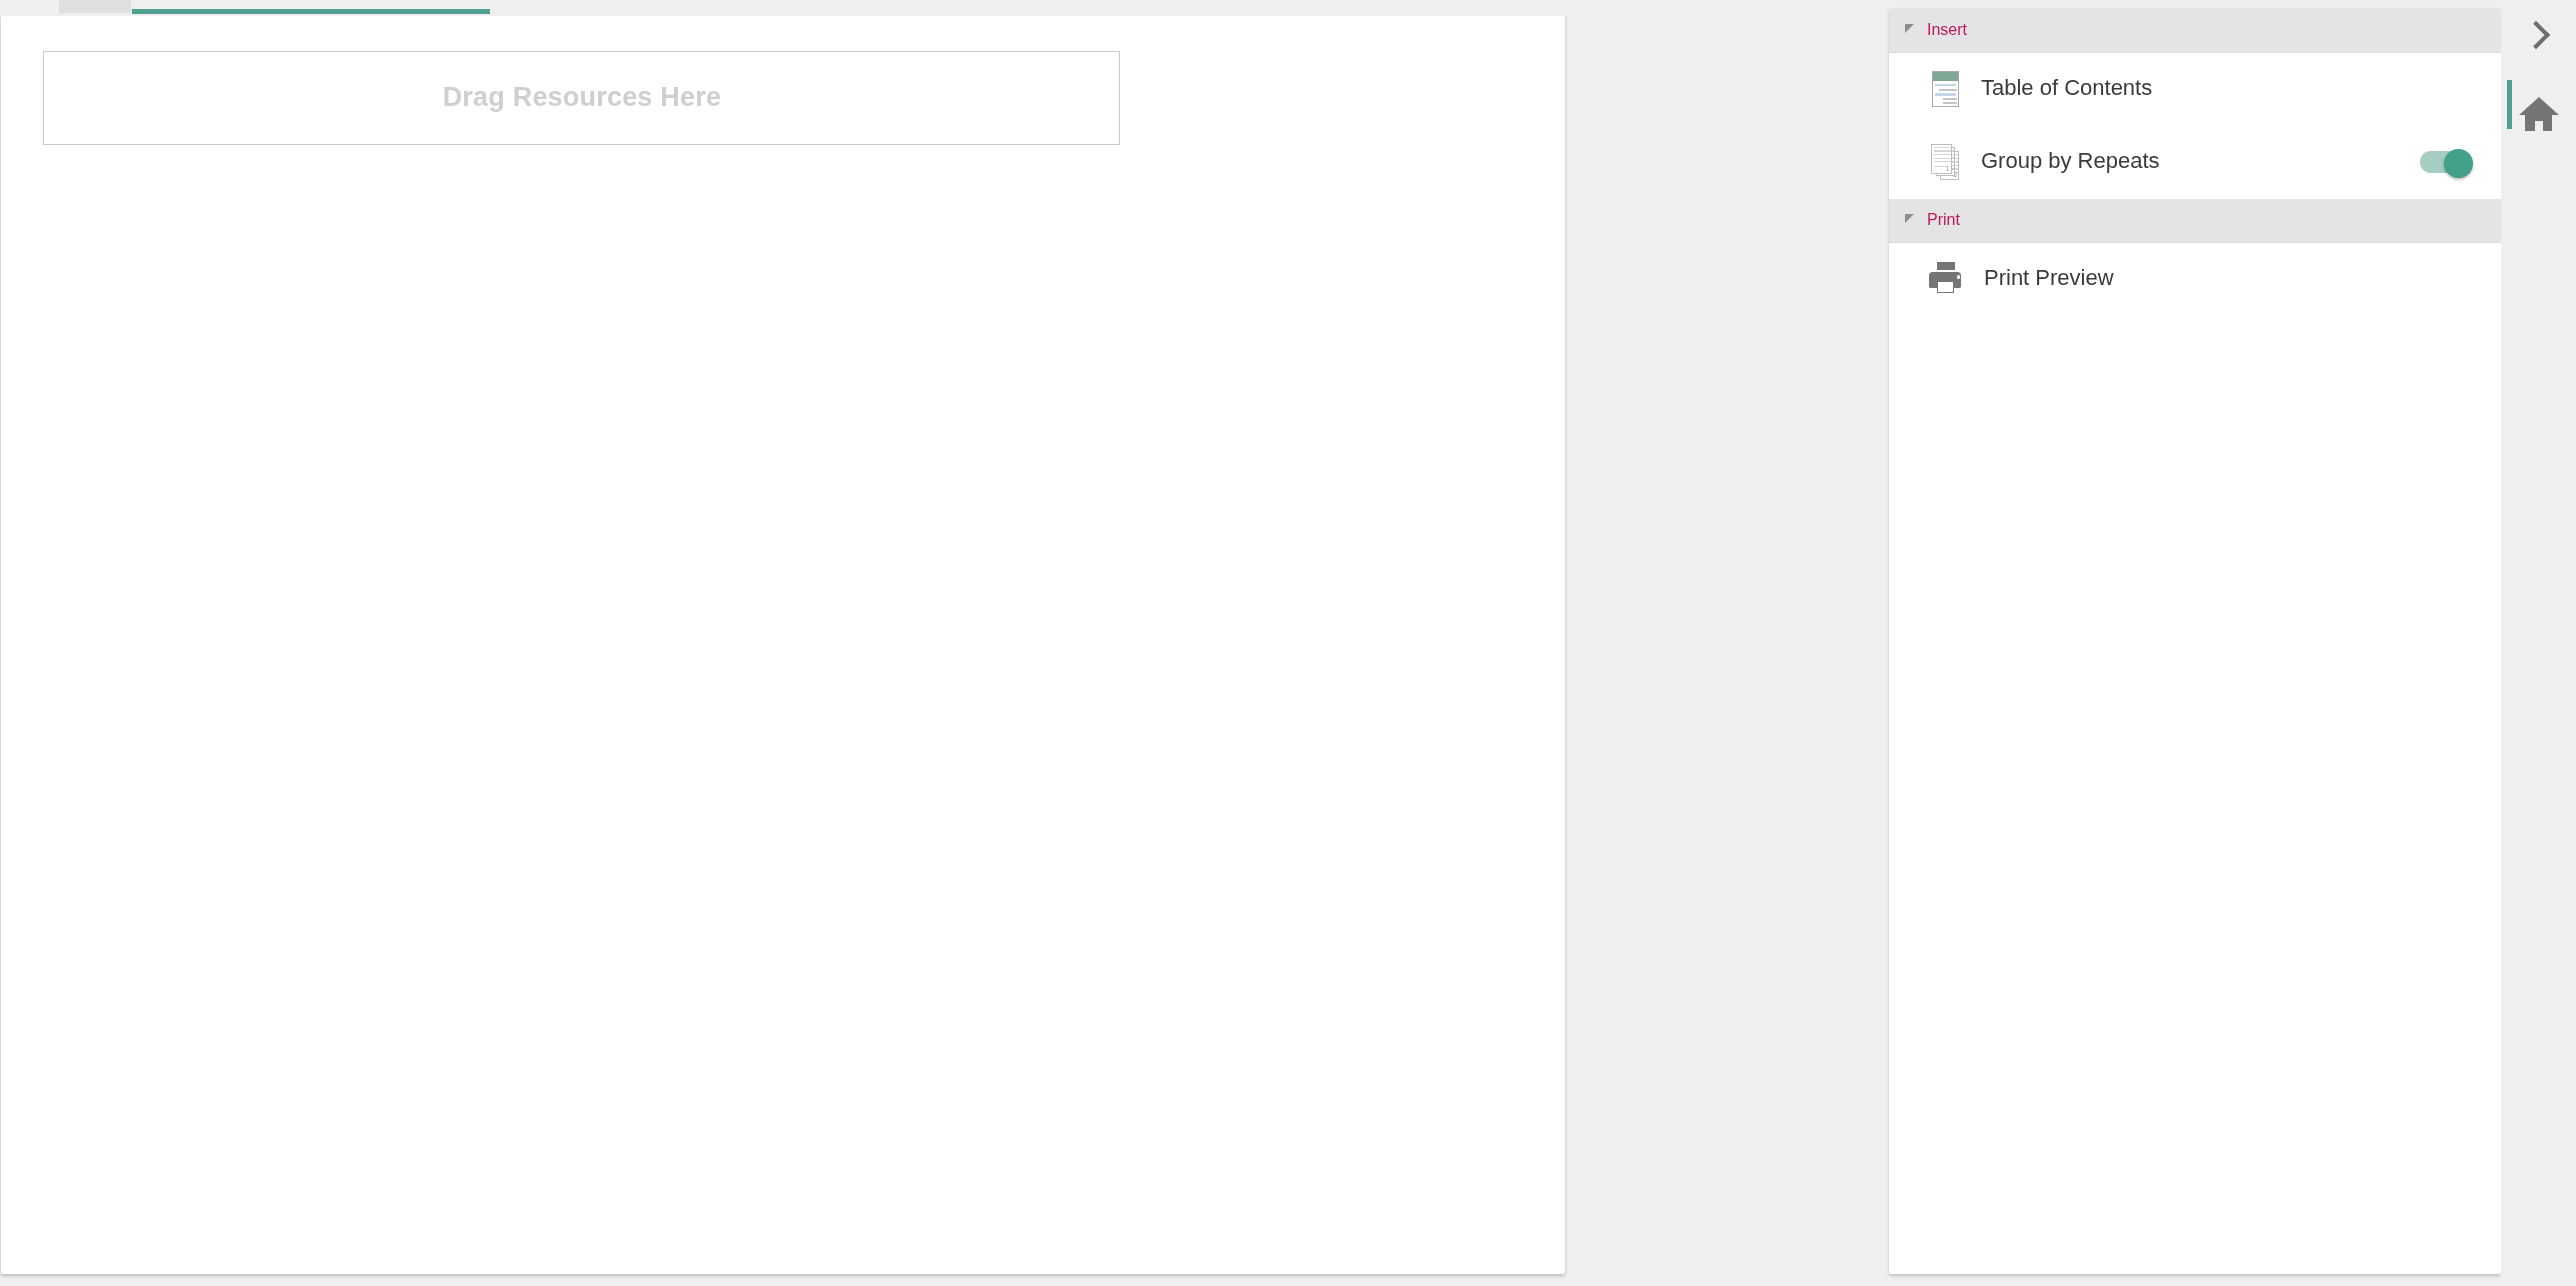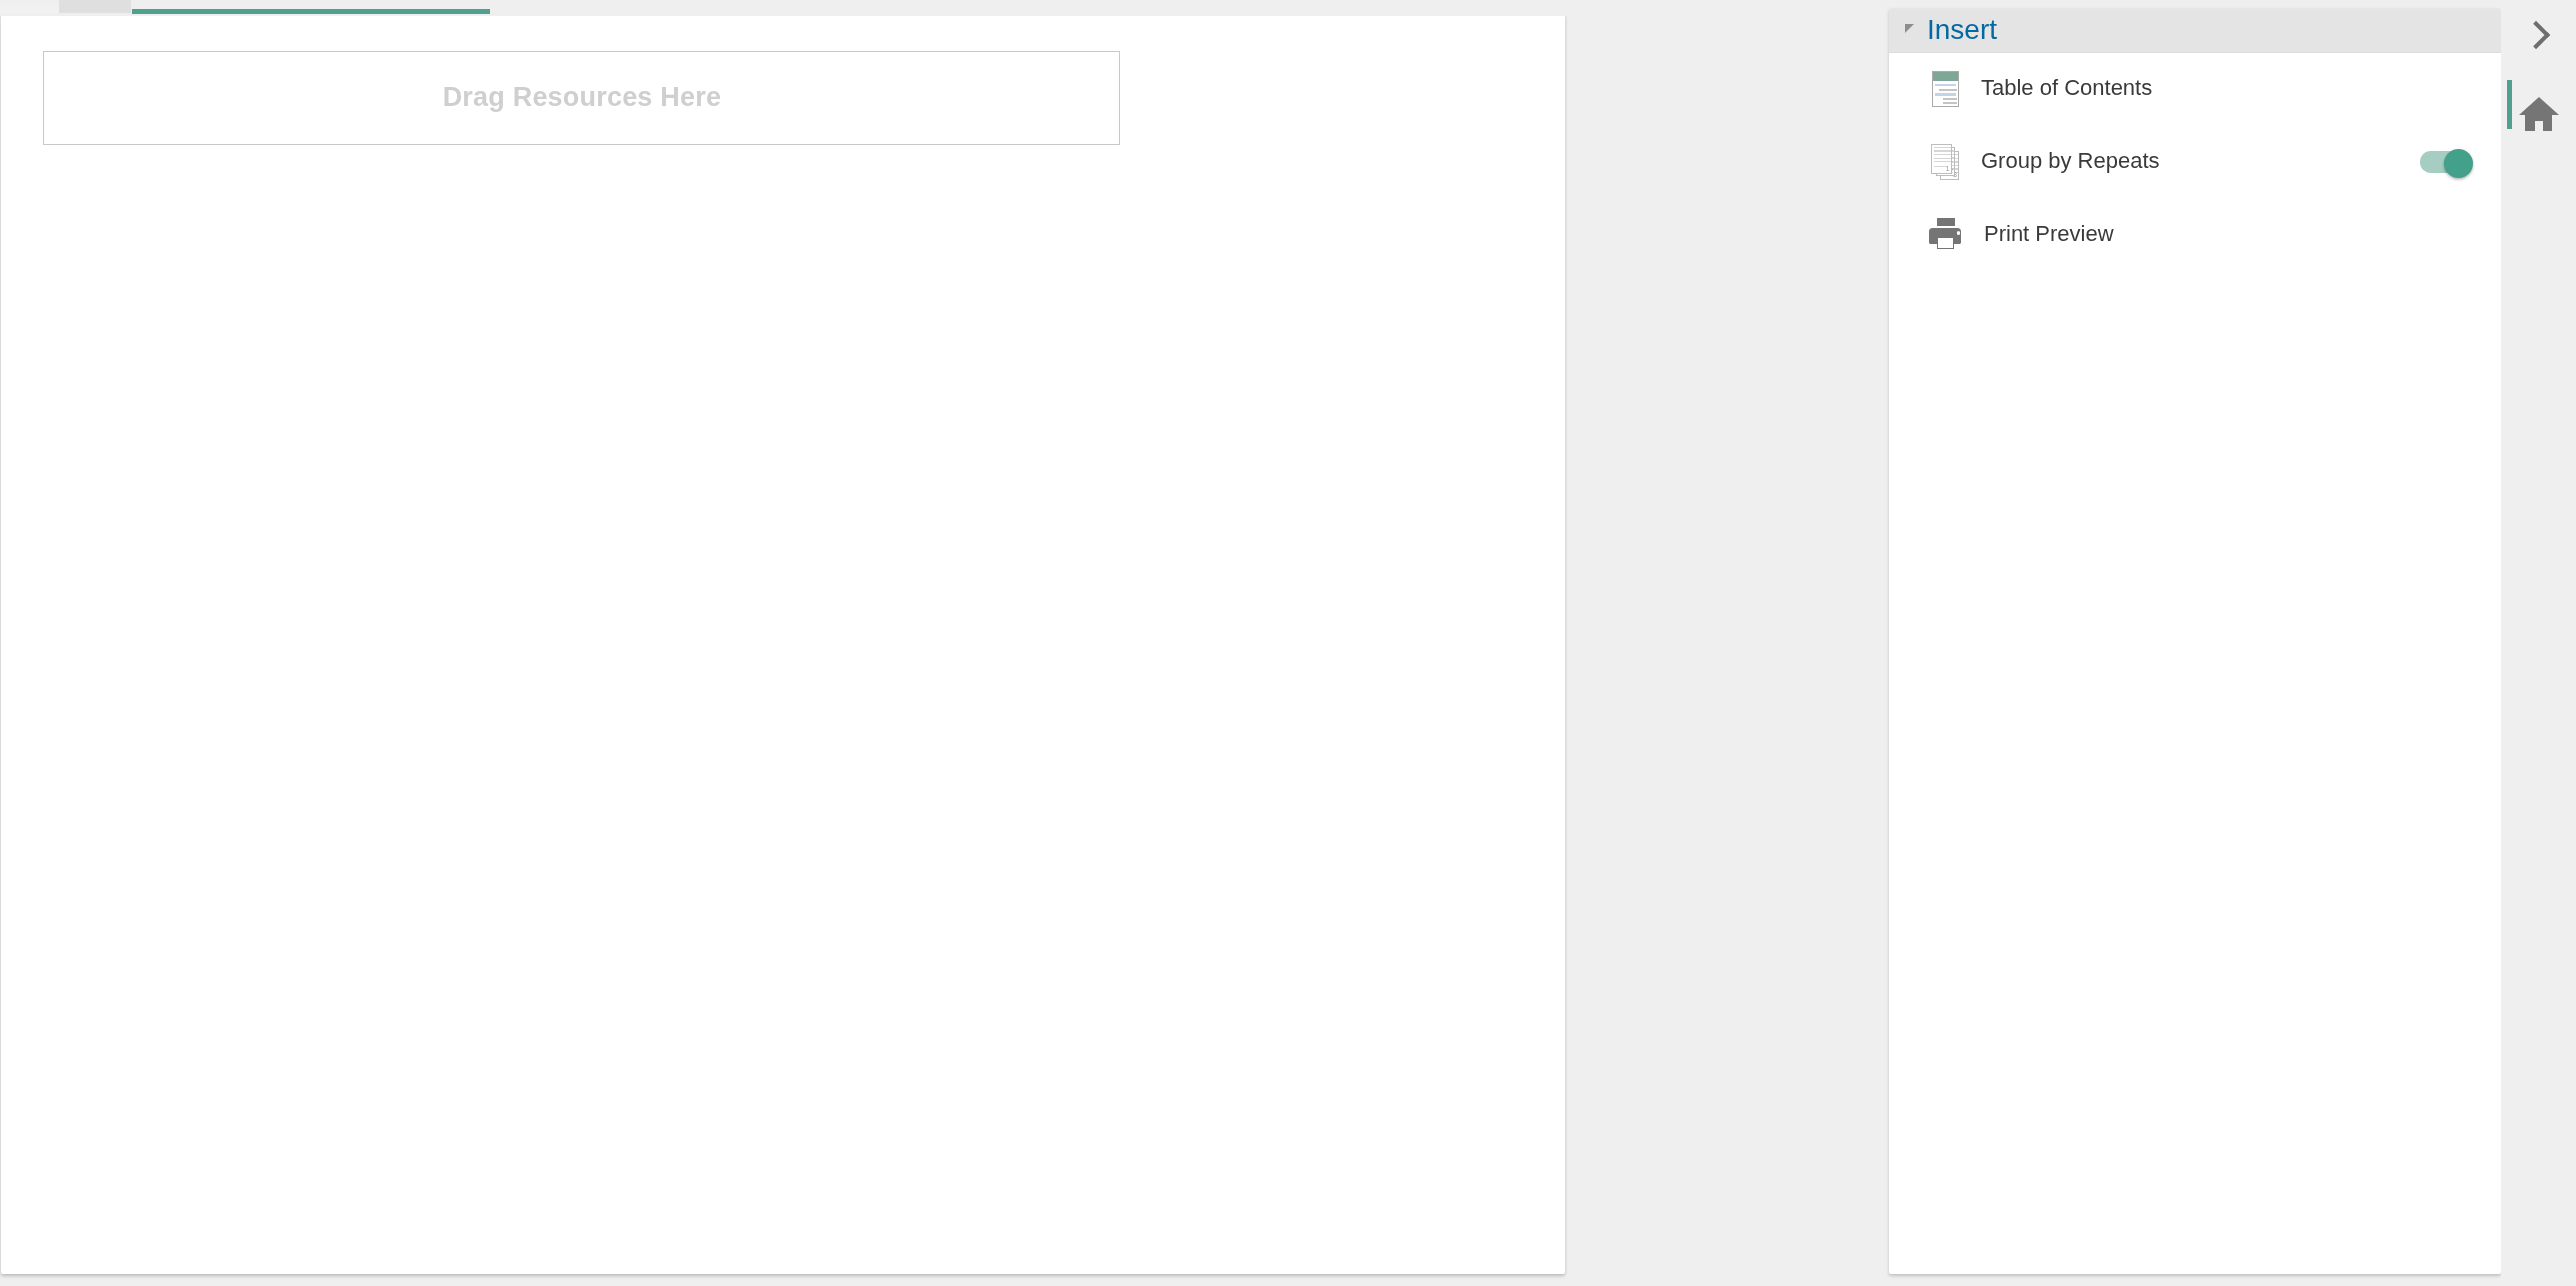--- a/index.html
+++ b/index.html
@@ -119,22 +119,22 @@
   .section-caret {
     width: 0;
     height: 0;
     border-left: 9.3px solid #8d8d8d;
     border-bottom: 9.3px solid transparent;
     margin-right: 13px;
     margin-top: -2.9px;
     flex: 0 0 auto;
   }
   .section-title {
-    font-size: 28px;
-    color: #0369a1;
+    font-size: 16px;
+    color: #be185d;
     font-weight: normal;
     text-align: right;
   }
 
   .section-body {
     background: #ffffff;
     padding: 4.3px 0 5.7px 0;
   }
 
   .panel-row {
@@ -419,20 +419,24 @@
         </span>
       </span>
       <span class="panel-row-label">Group by Repeats</span>
       <span class="toggle">
         <span class="track"></span>
         <span class="knob"></span>
       </span>
     </div>
   </div>
 
+  <div class="section-header">
+    <span class="section-caret"></span>
+    <span class="section-title">Print</span>
+  </div>
   <div class="section-body">
     <div class="panel-row">
       <span class="row-icon ic-printer">
         <span class="top-tray"></span>
         <span class="body"></span>
         <span class="led"></span>
         <span class="paper"></span>
       </span>
       <span class="panel-row-label">Print Preview</span>
     </div>

